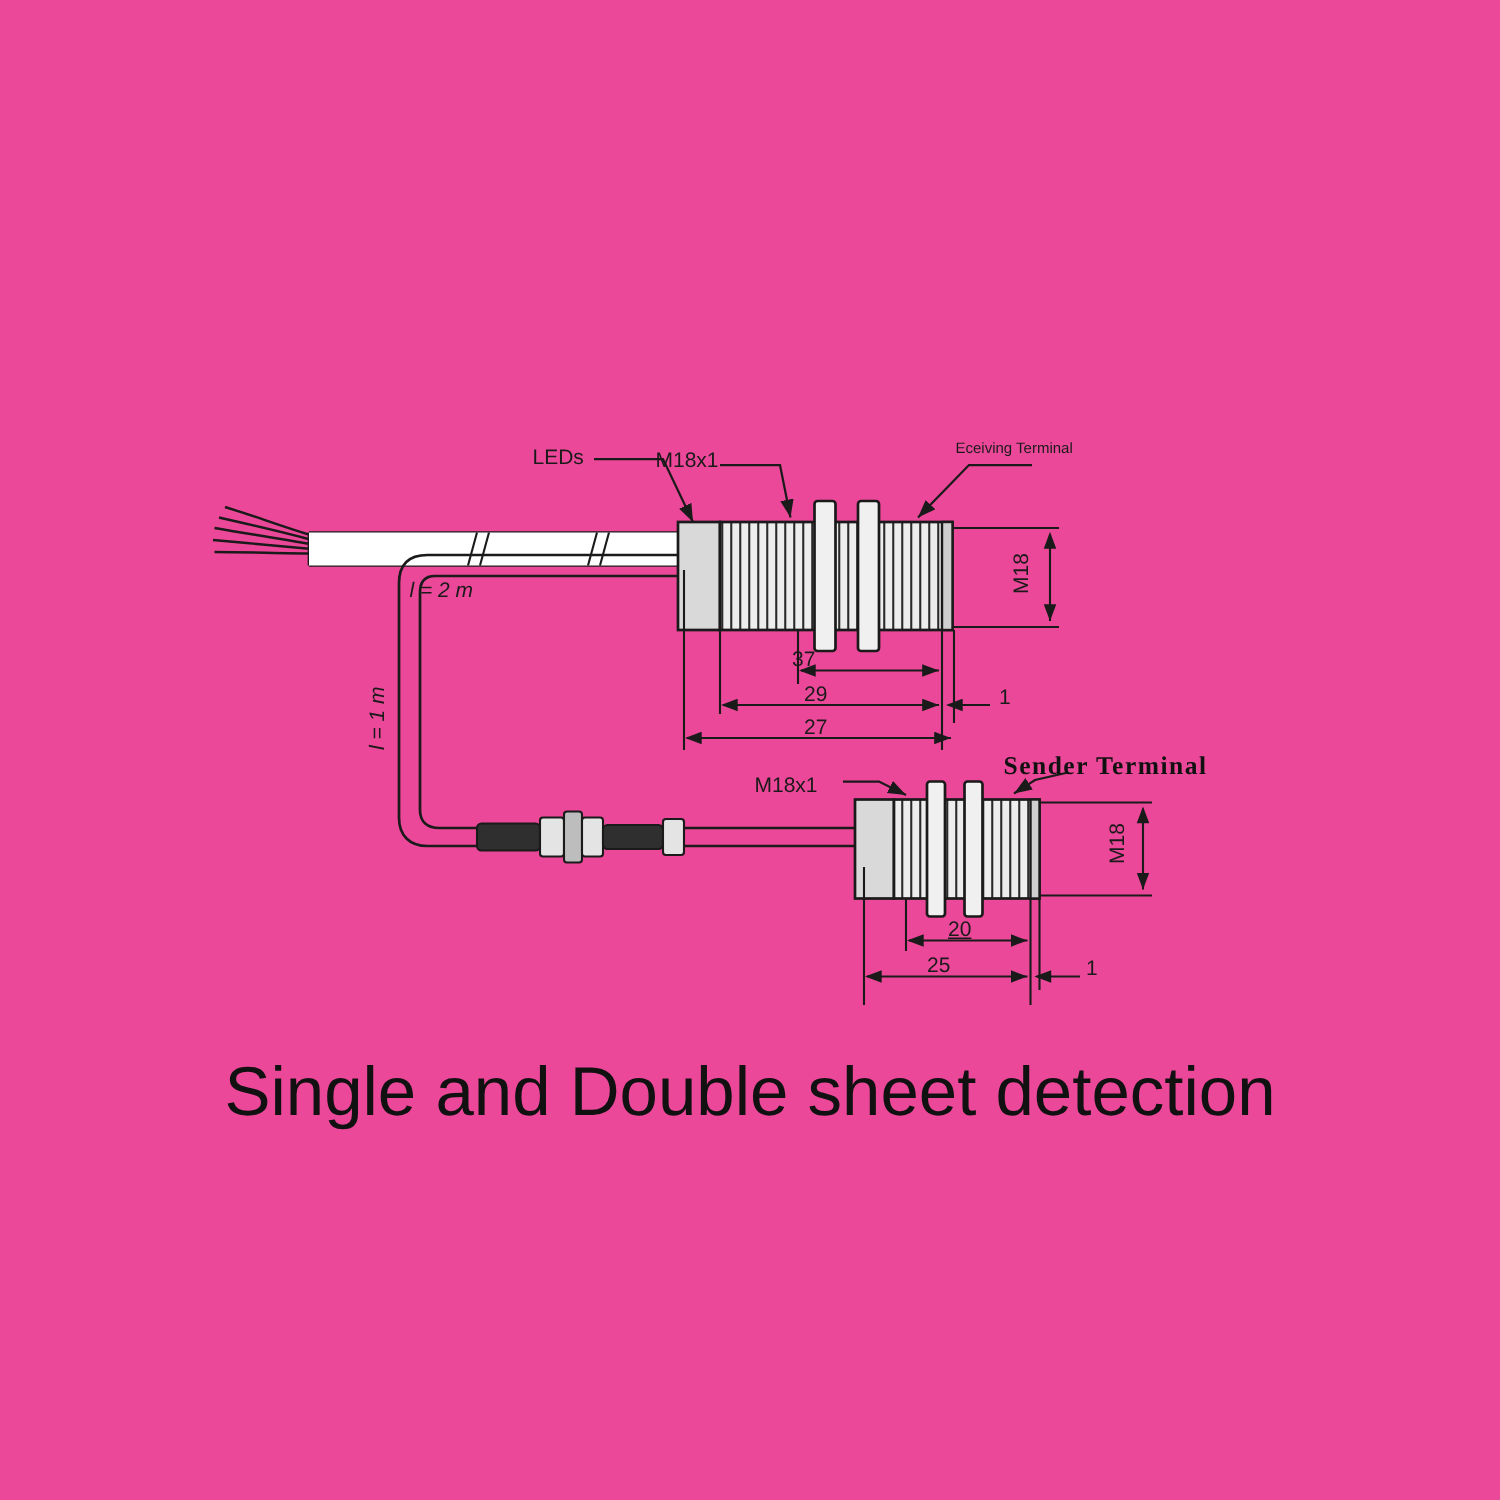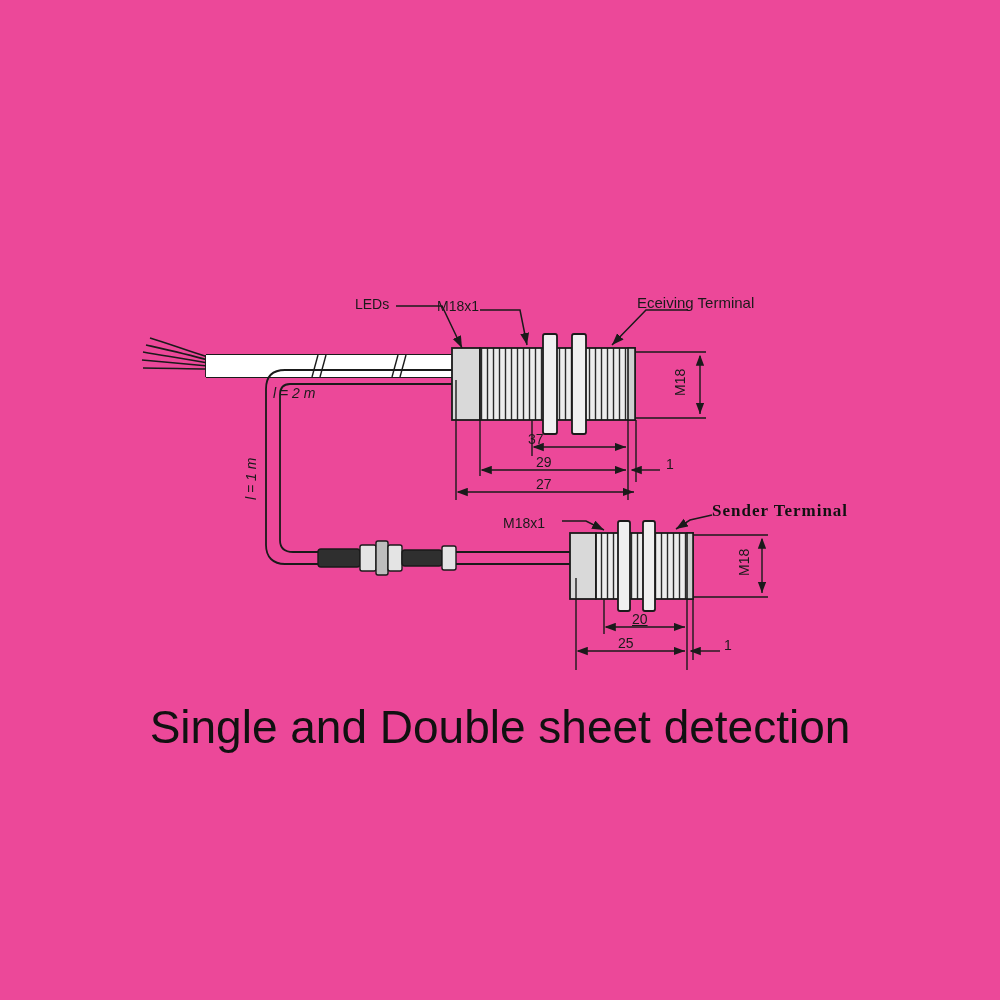--- a/index.html
+++ b/index.html
@@ -22,21 +22,21 @@
     width: 1000px;
     height: 1000px;
   }
   .lbl {
     position: absolute;
     font-family: "Liberation Sans", sans-serif;
     color: #1a1a1a;
     white-space: nowrap;
   }
   .lbl-14 { font-size: 14px; }
-  .lbl-15 { font-size: 15px; }
+  .lbl-15 { font-size: 10px; }
   .lbl-italic { font-style: italic; }
   .rot90 {
     transform: rotate(-90deg);
     transform-origin: left top;
   }
   .caption {
     position: absolute;
     left: 0;
     top: 700px;
     width: 1000px;
@@ -201,21 +201,21 @@
 
   <div class="lbl lbl-14 lbl-italic rot90" style="left:243px; top:500px;">l =  1 m</div>
 
   <div class="lbl lbl-14 rot90" style="left:672px; top:396px;">M18</div>
 
   <div class="lbl lbl-14" style="left:528px; top:431px;">37</div>
   <div class="lbl lbl-14" style="left:536px; top:454px;">29</div>
   <div class="lbl lbl-14" style="left:666px; top:456px;">1</div>
   <div class="lbl lbl-14" style="left:536px; top:476px;">27</div>
 
-  <div class="lbl sender-term" style="left:712px; top:501px;">Sender  Terminal</div>
+  <div class="lbl sender-term" style="left:669px; top:501px;">Sender  Terminal</div>
   <div class="lbl lbl-14" style="left:503px; top:515px;">M18x1</div>
   <div class="lbl lbl-14 rot90" style="left:736px; top:576px;">M18</div>
 
   <div class="lbl lbl-14" style="left:632px; top:611px;text-decoration:underline;">20</div>
   <div class="lbl lbl-14" style="left:618px; top:635px;text-align:right;">25</div>
   <div class="lbl lbl-14" style="left:724px; top:637px;">1</div>
 
   <div class="caption">Single and Double sheet detection</div>
 
 </div>

